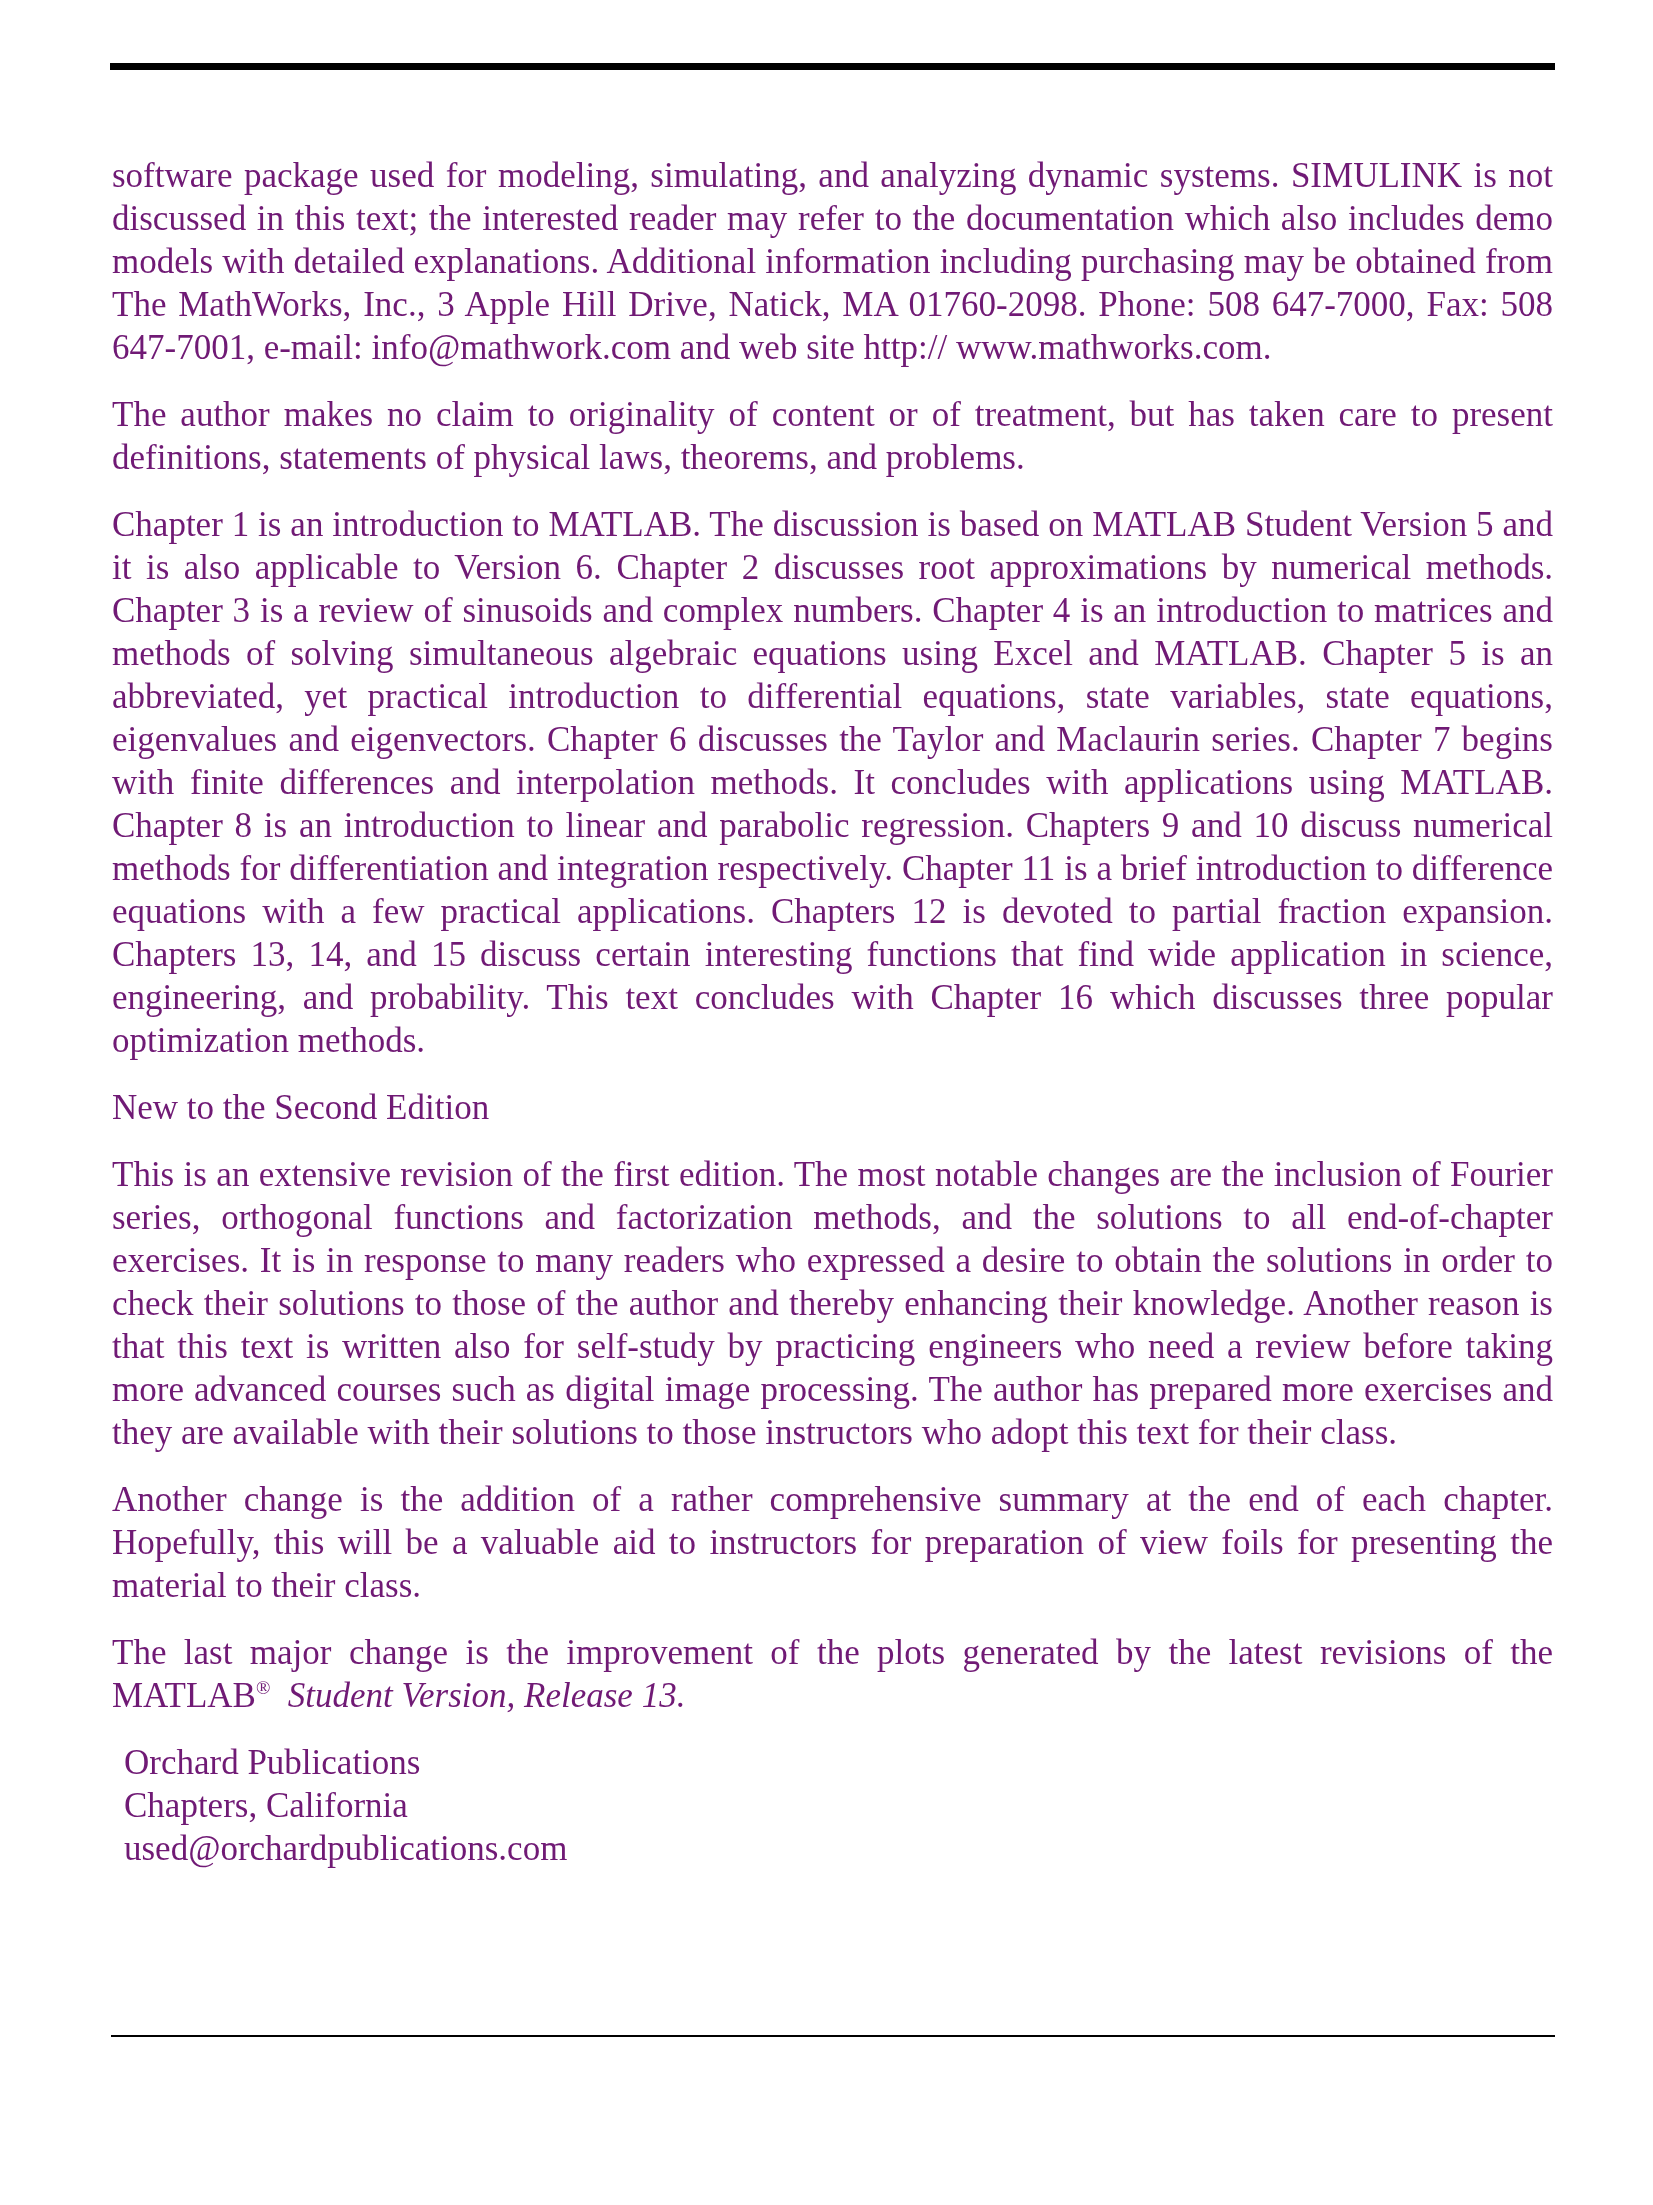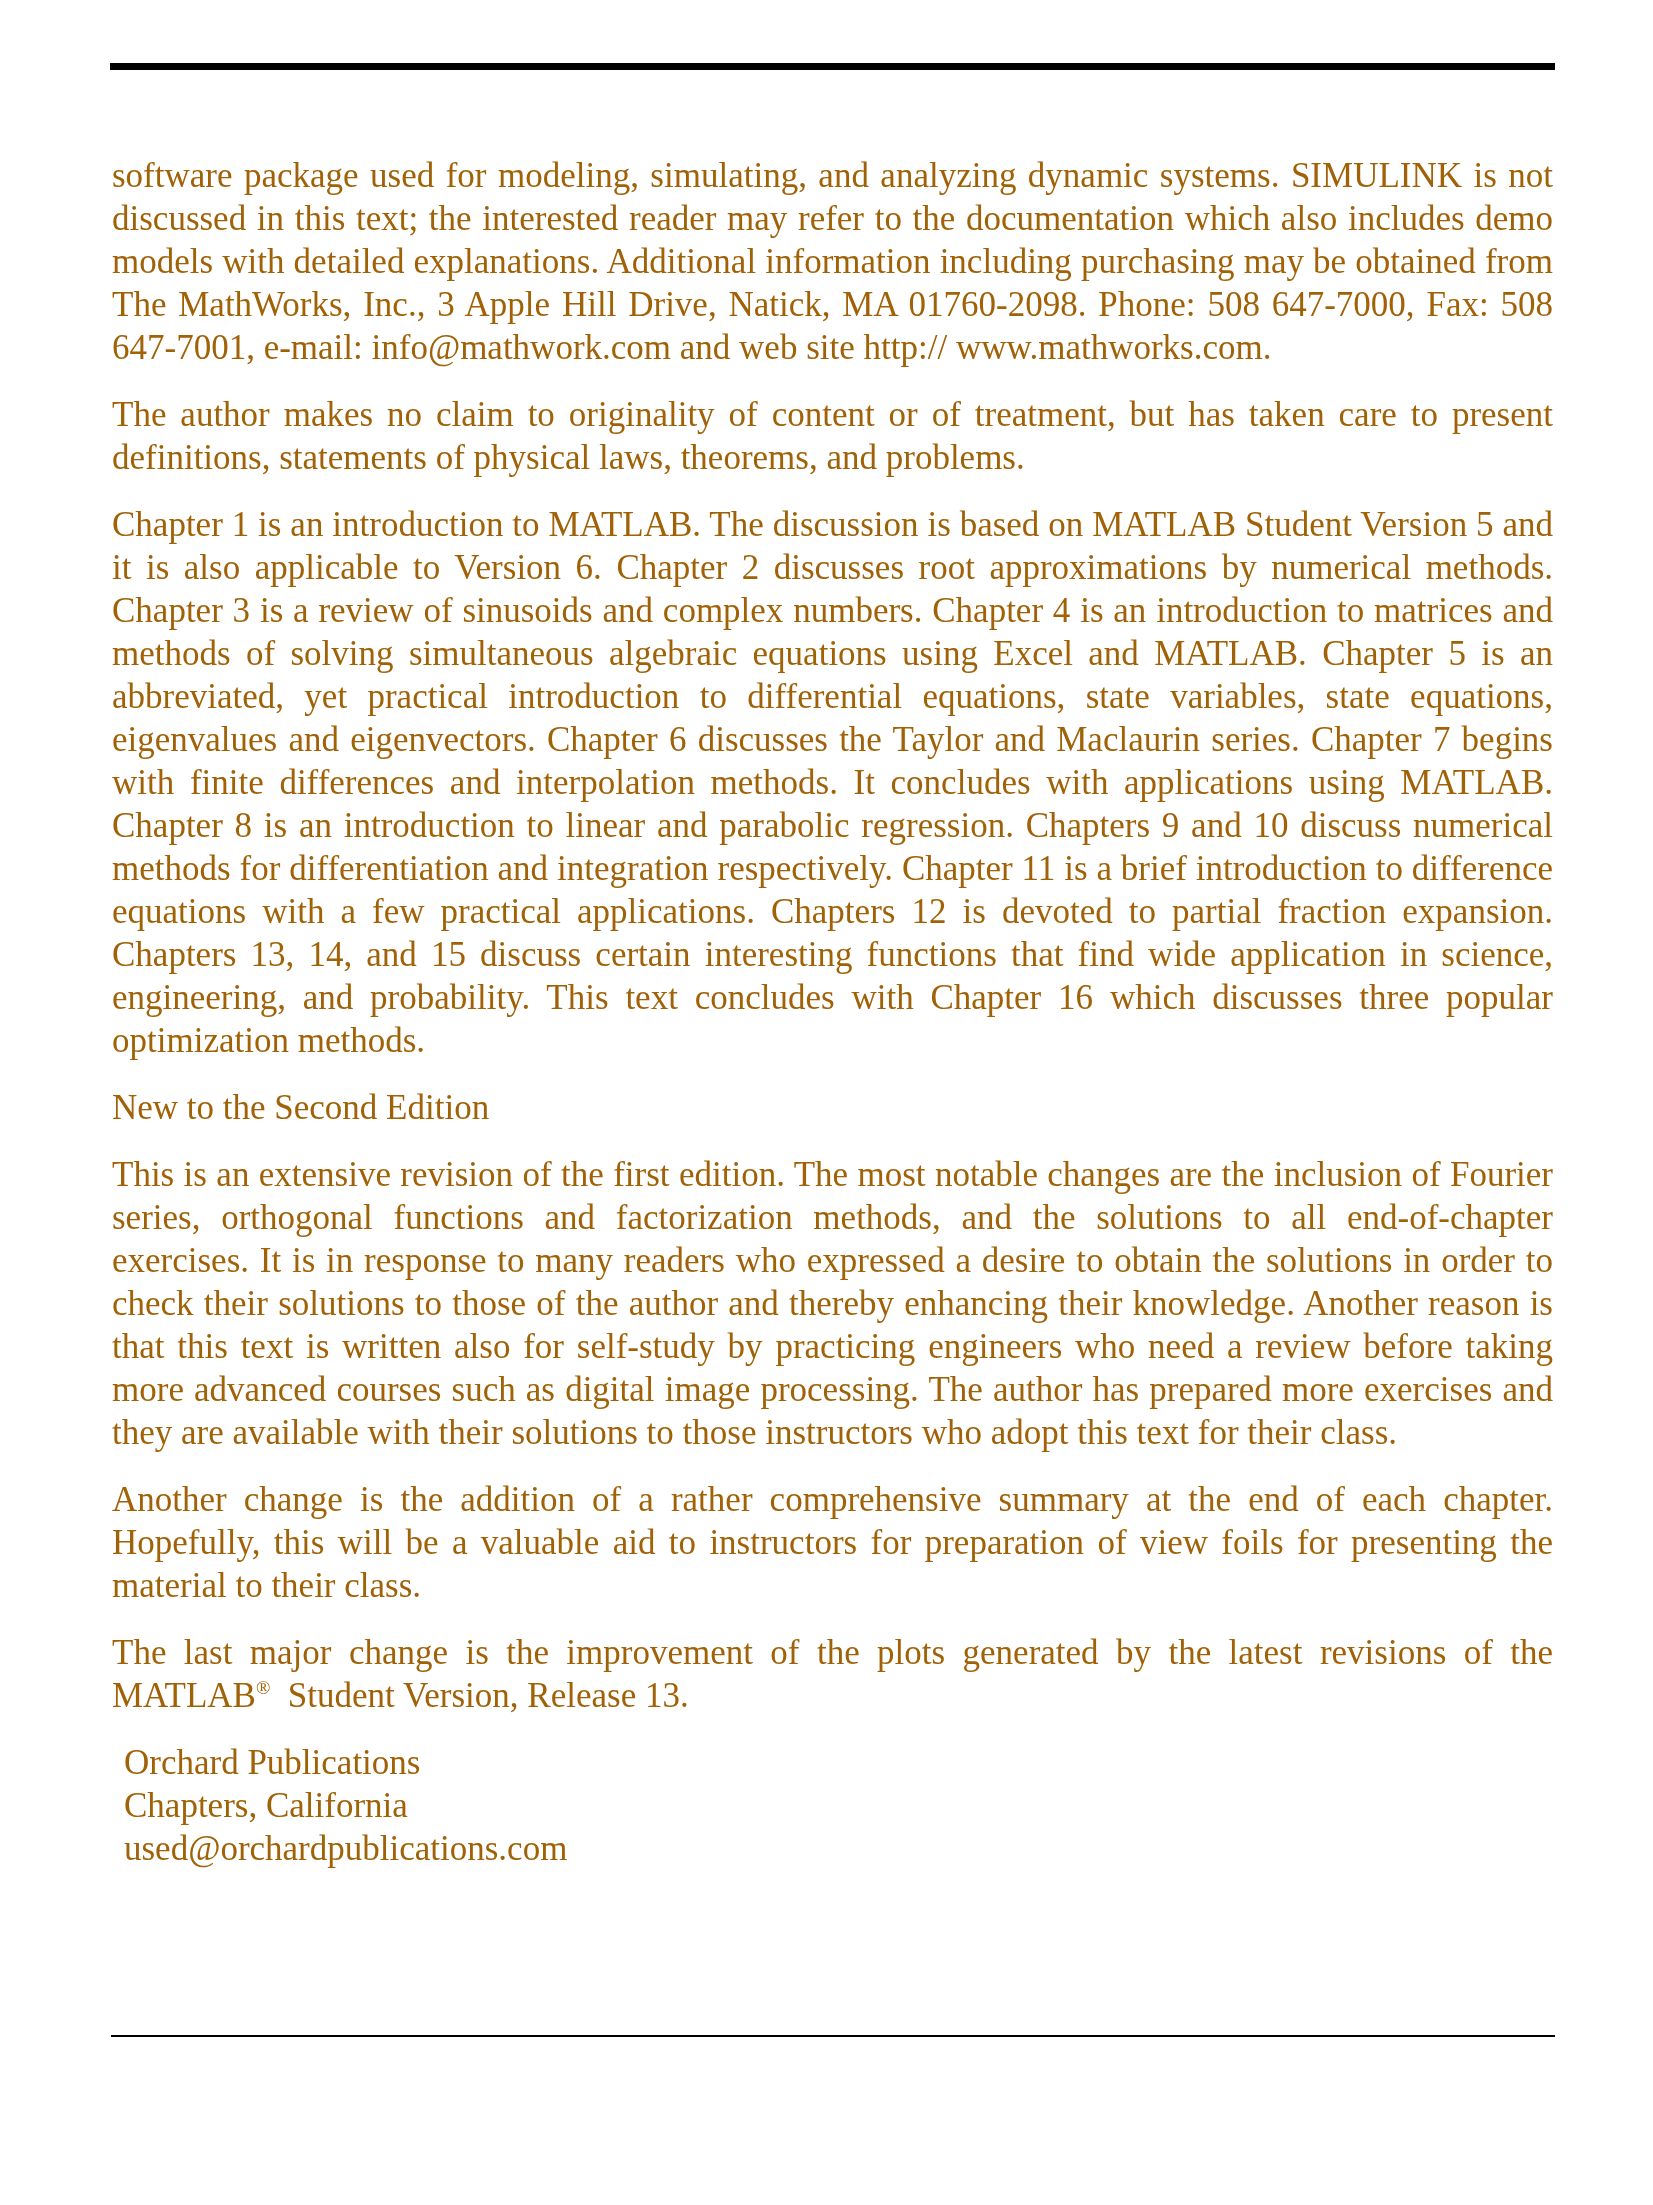--- a/index.html
+++ b/index.html
@@ -3,21 +3,21 @@
 <meta charset="utf-8">
 <style>
   html, body { margin: 0; padding: 0; background: #ffffff; }
   body { width: 1654px; height: 2205px; position: relative; overflow: hidden; }
   .page { position: absolute; left: 0; top: 0; width: 1654px; height: 2205px; background: #fff; }
   .top-rule { position: absolute; left: 110px; top: 63px; width: 1445px; height: 6.6px; background: #000; }
   .bottom-rule { position: absolute; left: 111px; top: 2035px; width: 1444px; height: 1.5px; background: #000; }
   .content {
     position: absolute; left: 112px; top: 154px; width: 1441px;
     font-family: "Liberation Serif", "DejaVu Serif", serif;
-    font-size: 35px; line-height: 43px; color: #a16207;
+    font-size: 35px; line-height: 43px; color: #701a75;
   }
   .para { margin: 0 0 24px 0; text-align: justify; text-align-last: left; hyphens: none; }
   .heading { margin: 0 0 24px 0; font-weight: normal; font-size: 35px; }
   .address { margin: 12px; }
   .address-line { display: block; }
   sup.reg { font-size: 19px; vertical-align: 13.2px; line-height: 0; }
 </style>
 </head>
 <body>
 
@@ -27,21 +27,21 @@
   <div class="content">
     <p class="para">software package used for modeling, simulating, and analyzing dynamic systems. SIMULINK is not discussed in this text; the interested reader may refer to the documentation which also includes demo models with detailed explanations. Additional information including purchasing may be obtained from The MathWorks, Inc., 3 Apple Hill Drive, Natick, MA 01760-2098. Phone: 508 647-7000, Fax: 508 647-7001, e-mail: info@mathwork.com and web site http:// www.mathworks.com.</p>
     <p class="para">The author makes no claim to originality of content or of treatment, but has taken care to present definitions, statements of physical laws, theorems, and problems.</p>
     <p class="para">Chapter 1 is an introduction to MATLAB. The discussion is based on MATLAB Student Version 5 and it is also applicable to Version 6. Chapter 2 discusses root approximations by numerical methods. Chapter 3 is a review of sinusoids and complex numbers. Chapter 4 is an introduction to matrices and methods of solving simultaneous algebraic equations using Excel and MATLAB. Chapter 5 is an abbreviated, yet practical introduction to differential equations, state variables, state equations, eigenvalues and eigenvectors. Chapter 6 discusses the Taylor and Maclaurin series. Chapter 7 begins with finite differences and interpolation methods. It concludes with applications using MATLAB. Chapter 8 is an introduction to linear and parabolic regression. Chapters 9 and 10 discuss numerical methods for differentiation and integration respectively. Chapter 11 is a brief introduction to difference equations with a few practical applications. Chapters 12 is devoted to partial fraction expansion. Chapters 13, 14, and 15 discuss certain interesting functions that find wide application in science, engineering, and probability. This text concludes with Chapter 16 which discusses three popular optimization methods.</p>
 
     <div class="heading">New to the Second Edition</div>
 
     <p class="para">This is an extensive revision of the first edition. The most notable changes are the inclusion of Fourier series, orthogonal functions and factorization methods, and the solutions to all end-of-chapter exercises. It is in response to many readers who expressed a desire to obtain the solutions in order to check their solutions to those of the author and thereby enhancing their knowledge. Another reason is that this text is written also for self-study by practicing engineers who need a review before taking more advanced courses such as digital image processing. The author has prepared more exercises and they are available with their solutions to those instructors who adopt this text for their class.</p>
     <p class="para">Another change is the addition of a rather comprehensive summary at the end of each chapter. Hopefully, this will be a valuable aid to instructors for preparation of view foils for presenting the material to their class.</p>
 
-    <p class="para"><span>The last major change is the improvement of the plots generated by the latest revisions of the MATLAB</span><sup class="reg">®</sup><span style="white-space: pre-wrap;">  Student Version, Release 13.</span></p>
+    <p class="para"><span>The last major change is the improvement of the plots generated by the latest revisions of the MATLAB</span><sup class="reg">®</sup><span style="white-space: pre-wrap; font-style: italic;">  Student Version, Release 13.</span></p>
 
     <div class="address">
       <span class="address-line">Orchard Publications</span>
       <span class="address-line">Chapters, California</span>
       <span class="address-line">used@orchardpublications.com</span>
     </div>
   </div>
 
   <div class="bottom-rule"></div>
 </div>

